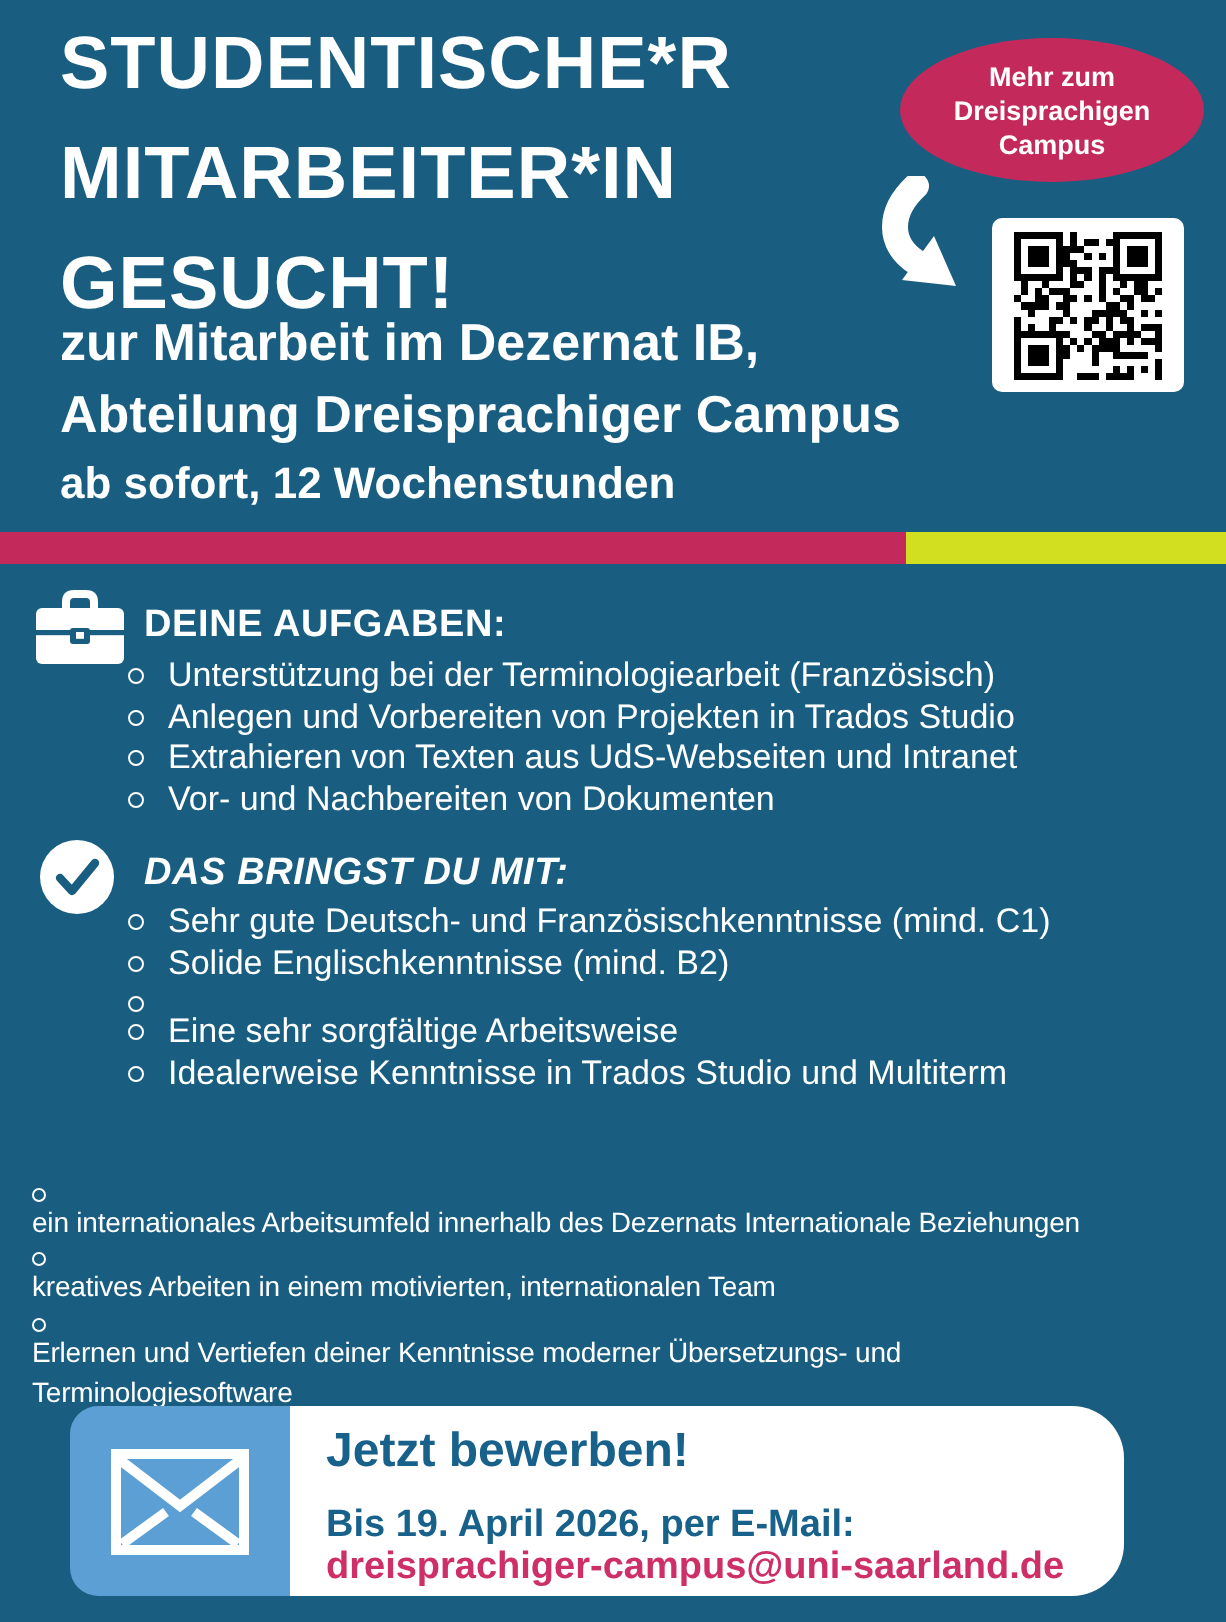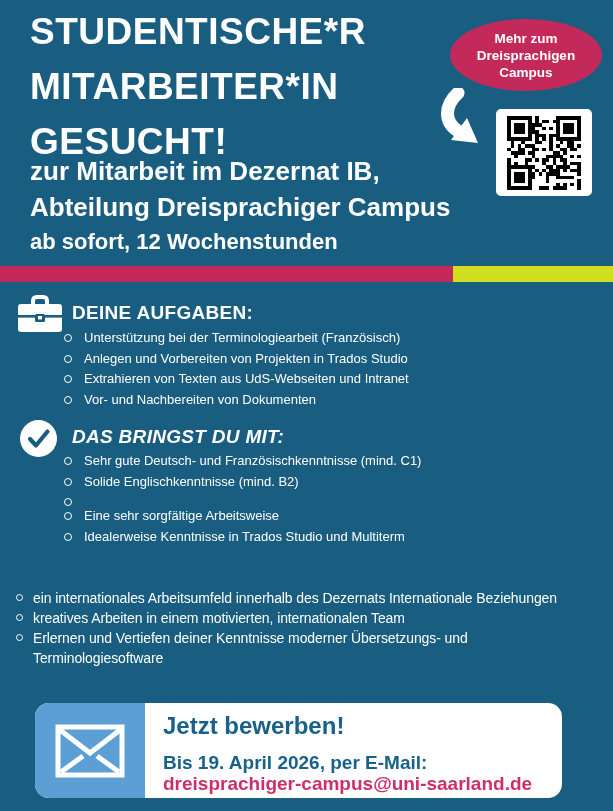--- a/index.html
+++ b/index.html
@@ -28,38 +28,38 @@
   .qr { position:absolute; left:496px; top:109px; width:96px; height:87px;
     background:#fff; border-radius:5px;
     display:flex; align-items:center; justify-content:center; }
   
   .stripe { position:absolute; top:266px; left:0; width:613px; height:16px; }
   .stripe .pink  { position:absolute; left:0; top:0; width:453px; height:16px; background:#C32A5B; }
   .stripe .green { position:absolute; left:453px; top:0; right:0; height:16px; background:#D2DE20; }
   
   .sec-icon { position:absolute; }
   .sec-heading { position:absolute; color:#fff; font-size:19px; font-weight:bold; letter-spacing:.3px; }
-  .blist { position:absolute; left:64px; color:#fff; font-size:13px; line-height:20.5px; list-style:none; }
+  .blist { position:absolute; left:64px; color:#fff; font-size:17px; line-height:20.5px; list-style:none; }
   .blist li { display:flex; align-items:flex-start; }
   .blist .o { flex:0 0 auto; width:8px; height:8px; border:1.6px solid #fff;
     border-radius:50%; margin:6px 12px 0 0; }
   .check-circle { position:absolute; left:20px; top:420px; width:37px; height:37px;
     background:#fff; border-radius:50%; display:flex; align-items:center; justify-content:center; }
   
   .offer-heading { position:absolute; left:18px; top:563px; color:#fff;
     font-size:17.5px; font-weight:bold; }
   .offer-list { position:absolute; left:16px; top:588px; width:588px;
     color:#fff; font-size:14px; line-height:20px; list-style:none; letter-spacing:-0.1px; }
-  .offer-list li { display:flex; align-items:flex-start; }
+  .offer-list li { display:flex; align-items:flex-start;flex-direction:column; }
   .offer-list .o { flex:0 0 auto; width:7px; height:7px; border:1.5px solid #fff;
     border-radius:50%; margin:5.5px 10px 0 0; }
   .offer-list .txt { white-space:pre-line; }
   
   .card { position:absolute; left:35px; top:703px; width:527px; height:95px;
-    background:#fff; border-radius:14px; }
+    background:#fff; border-radius:26px; }
   .card .mailbox { position:absolute; left:0; top:0; width:110px; height:95px;
     background:#5B9FD4; border-radius:14px 0 0 14px;
     display:flex; align-items:center; justify-content:center; }
   .card .headline { position:absolute; left:128px; top:9px;
     color:#17618B; font-size:24px; font-weight:bold; }
   .card .deadline { position:absolute; left:128px; top:49px;
     color:#17618B; font-size:19px; font-weight:bold; }
   .card .email { position:absolute; left:128px; top:70px;
     color:#CE2F66; font-size:19px; font-weight:bold; text-decoration:none; }
 </style>

